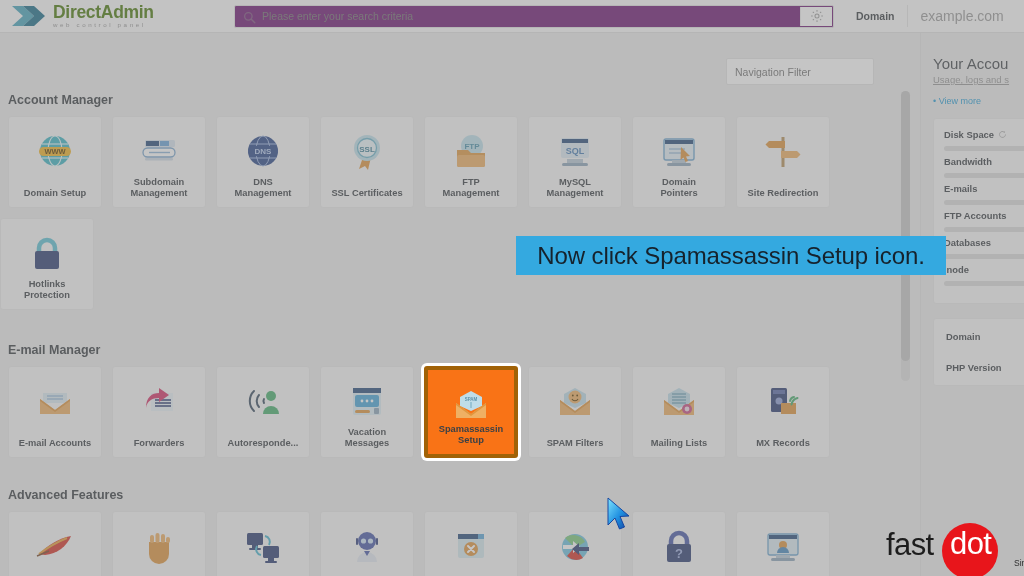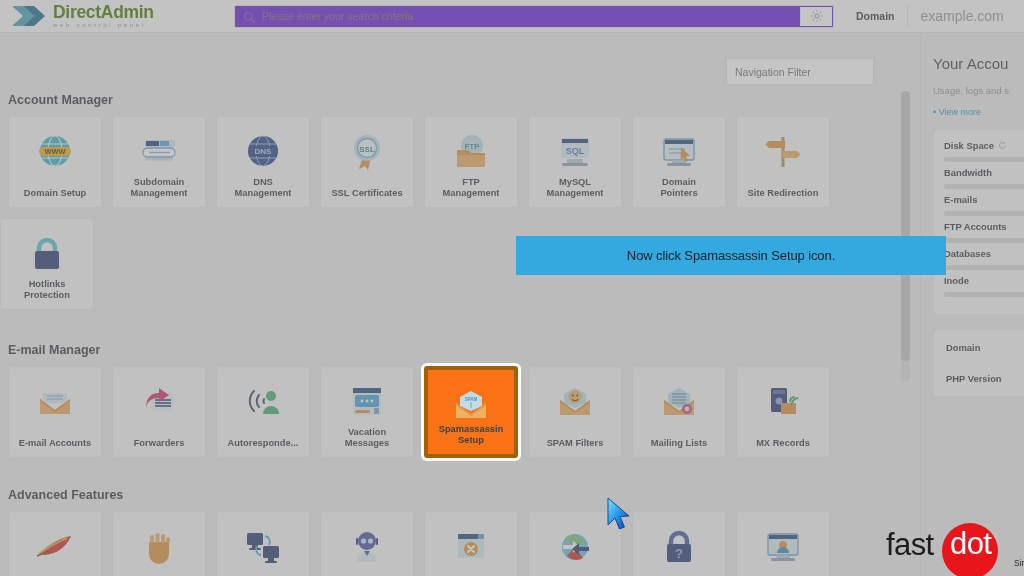--- a/index.html
+++ b/index.html
@@ -35,21 +35,21 @@
   .logo-wrap { display: flex; align-items: center; padding-left: 10px; width: 222px; }
   .logo-mark { width: 38px; height: 28px; flex: none; margin-right: 5px; }
   .logo-text { line-height: 1; }
   .logo-title { font-size: 17.5px; font-weight: bold; color: #4d7c0f; letter-spacing: -0.3px; }
   .logo-sub {
     font-size: 6.2px; color: #9a9a9a; letter-spacing: 2.6px;
     margin-top: 1px; text-transform: lowercase;
   }
   .search-box {
     flex: none; width: 600px; height: 23px; margin-left: 12px;
-    background: #6d28d9; border: 1px solid #e4e4e4; border-radius: 2px;
+    background: #701a75; border: 1px solid #e4e4e4; border-radius: 2px;
     display: flex; align-items: center; position: relative;
   }
   .search-ico { width: 13px; height: 13px; margin: 0 6px 0 8px; flex: none; opacity: .5; }
   .search-input {
     flex: 1; border: none; outline: none; background: transparent;
     font-family: "Liberation Sans", sans-serif; font-size: 10.5px; color: #b9b9b9;
     height: 100%;
   }
   .gear-btn {
     position: absolute; right: 1px; top: 1px; bottom: 1px; width: 32px;
@@ -132,21 +132,21 @@
 
   
   .side-col {
     position: absolute; top: 0; right: 0; width: 104px; height: 543px;
     background: #ededed;
     border-left: 1px solid #e4e4e4;
     padding: 22px 0 0 12px;
     overflow: hidden;
   }
   .side-title { font-size: 15px; color: #43484d; white-space: nowrap; }
-  .side-sub { font-size: 9.5px; color: #9a9a9a; margin-top: 13px; white-space: nowrap; }
+  .side-sub { font-size: 9.5px; color: #9a9a9a; margin-top: 2px; white-space: nowrap; text-decoration: underline; }
   .side-link {
     font-size: 9px; color: #2a9fd6; margin-top: 11px; white-space: nowrap;
   }
   .side-panel {
     margin-top: 12px; background: #f7f7f7; border: 1px solid #e9e9e9;
     border-radius: 3px; width: 120px; padding: 10px 0 12px 10px;
   }
   .stat { margin-bottom: 5px; }
   .stat-name { font-size: 9.4px; font-weight: bold; color: #3c4146; white-space: nowrap;
                display:flex; align-items:center; gap:4px; }
@@ -161,21 +161,21 @@
   
   .callout {
     position: absolute;
     left: 516px; top: 236px;
     width: 430px; height: 39px;
     background: #34a9e0;
     display: flex; align-items: center; justify-content: center;
     z-index: 70;
   }
   .callout-text {
-    font-size: 13px; color: #16222c;
+    font-size: 24px; color: #16222c;
     font-family: "Liberation Sans", sans-serif;
     letter-spacing: -0.1px;
   }
 
   
   .cursor { position: absolute; left: 606px; top: 497px; z-index: 80; }
 
   
   .watermark {
     position: absolute; left: 886px; top: 522px; z-index: 75;

